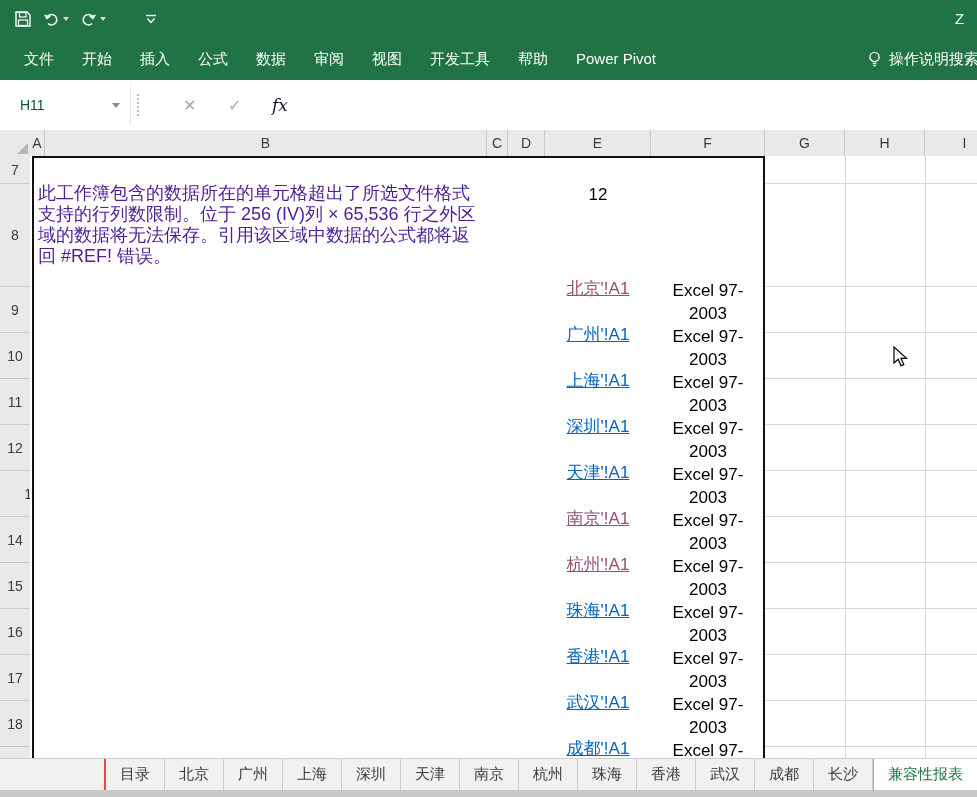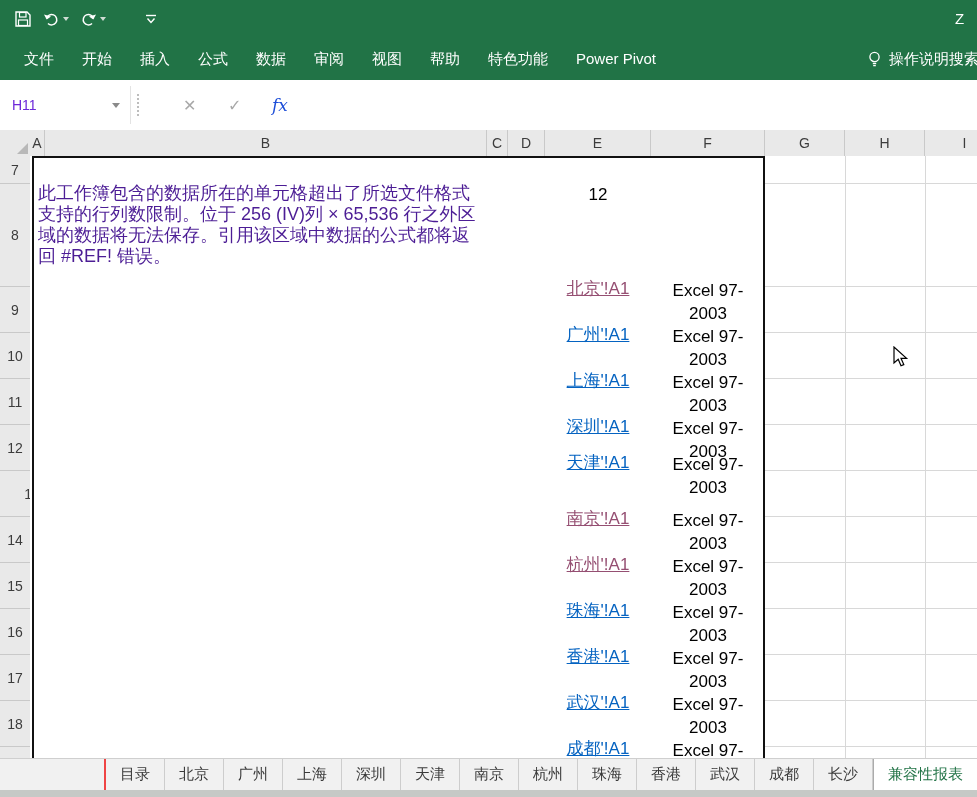--- a/index.html
+++ b/index.html
@@ -16,27 +16,27 @@
 .account{position:absolute;left:955px;top:0;line-height:38px;font-size:15px;color:#fff}
 
 
 .ribbon{position:absolute;left:0;top:38px;width:100%;height:42px;background:var(--excel-green);display:flex;align-items:stretch;padding-left:10px;overflow:hidden}
 .rtab{line-height:42px;padding:0 14px;font-size:15px;color:#fff;white-space:nowrap}
 .tellme{position:absolute;right:0;top:0;height:42px;display:flex;align-items:center;gap:7px;color:#fff;font-size:15px;width:120px;overflow:hidden;white-space:nowrap}
 
 
 .formulabar{position:absolute;left:0;top:80px;width:100%;height:50px;background:#fff;border-bottom:1px solid #D0D0D0}
 .namebox{position:absolute;left:0;top:6px;width:130px;height:38px;display:flex;align-items:center;border-right:1px solid #E3E3E3}
-.namebox-text{padding-left:12px;font-size:14px;color:#6d28d9;flex:1}
+.namebox-text{padding-left:20px;font-size:14px;color:#14532d;flex:1}
 .namebox-caret{width:0;height:0;border-left:4px solid transparent;border-right:4px solid transparent;border-top:5px solid #8A8A8A;margin-right:10px}
 .fb-sep{position:absolute;left:137px;top:14px;height:22px;border-left:2px dotted #BDBDBD}
 .fb-ico{position:absolute;top:0;height:50px;display:flex;align-items:center;font-size:16px;color:#A8A8A8}
 #fb-cancel{left:183px}
 #fb-enter{left:228px}
-#fb-fx{left:272px;font-family:"DejaVu Serif","Liberation Serif",serif;font-style:italic;color:#1d4ed8;font-size:17px}
+#fb-fx{left:272px;font-family:"DejaVu Serif","Liberation Serif",serif;font-style:italic;color:#0f172a;font-size:17px}
 .formula-input{position:absolute;left:312px;top:0;right:0;height:49px;background:#fff}
 
 
 .grid-area{position:absolute;left:0;top:130px;width:977px;height:628px}
 .corner{position:absolute;left:0;top:0;width:30px;height:26px;background:#E9E9E9;border-right:1px solid #B5B5B5;border-bottom:1px solid #B5B5B5}
 .corner:after{content:"";position:absolute;right:2px;bottom:2px;width:0;height:0;border-left:11px solid transparent;border-bottom:11px solid #B8B8B8}
 .colheaders{position:absolute;left:30px;top:0;right:0;height:26px;display:flex;background:#E9E9E9;border-bottom:1px solid #B5B5B5;overflow:hidden}
 .col-h{height:100%;display:flex;align-items:center;justify-content:center;font-size:14px;color:#3C3C3C;border-right:1px solid #C9C9C9;flex-shrink:0;box-sizing:border-box}
 .rowheaders{position:absolute;left:0;top:26px;width:30px;bottom:0;background:#E9E9E9;border-right:1px solid #B5B5B5;overflow:hidden}
 .row-h{display:flex;align-items:center;justify-content:center;font-size:14px;color:#3C3C3C;border-bottom:1px solid #C9C9C9;box-sizing:border-box}
@@ -117,24 +117,24 @@
 
 
     <span class="rtab">公式</span>
 
     <span class="rtab">数据</span>
 
     <span class="rtab">审阅</span>
 
     <span class="rtab">视图</span>
 
+    <span class="rtab">开发工具</span>
 
     <span class="rtab">帮助</span>
 
-    <span class="rtab">特色功能</span>
 
     <span class="rtab">Power Pivot</span>
   </div>
 
 <div class="formulabar">
   <div class="namebox">
     <span class="namebox-text">H11</span>
     <span class="namebox-caret"></span>
   </div>
   <span class="fb-sep"></span>
@@ -243,21 +243,21 @@
 
         <div class="link-item" style="top: 261px;">
           <div class="link-cell">
             <a class="sheet-link">深圳'!A1</a>
           </div>
           <div class="fmt-cell">
             <div class="fmt-text">Excel 97-2003</div>
           </div>
         </div>
 
-        <div class="link-item" style="top: 297px;">
+        <div class="link-item" style="top: 307px;">
           <div class="link-cell">
             <a class="sheet-link">天津'!A1</a>
           </div>
           <div class="fmt-cell">
             <div class="fmt-text">Excel 97-2003</div>
           </div>
         </div>
 
         <div class="link-item" style="top: 353px;">
           <div class="link-cell">

